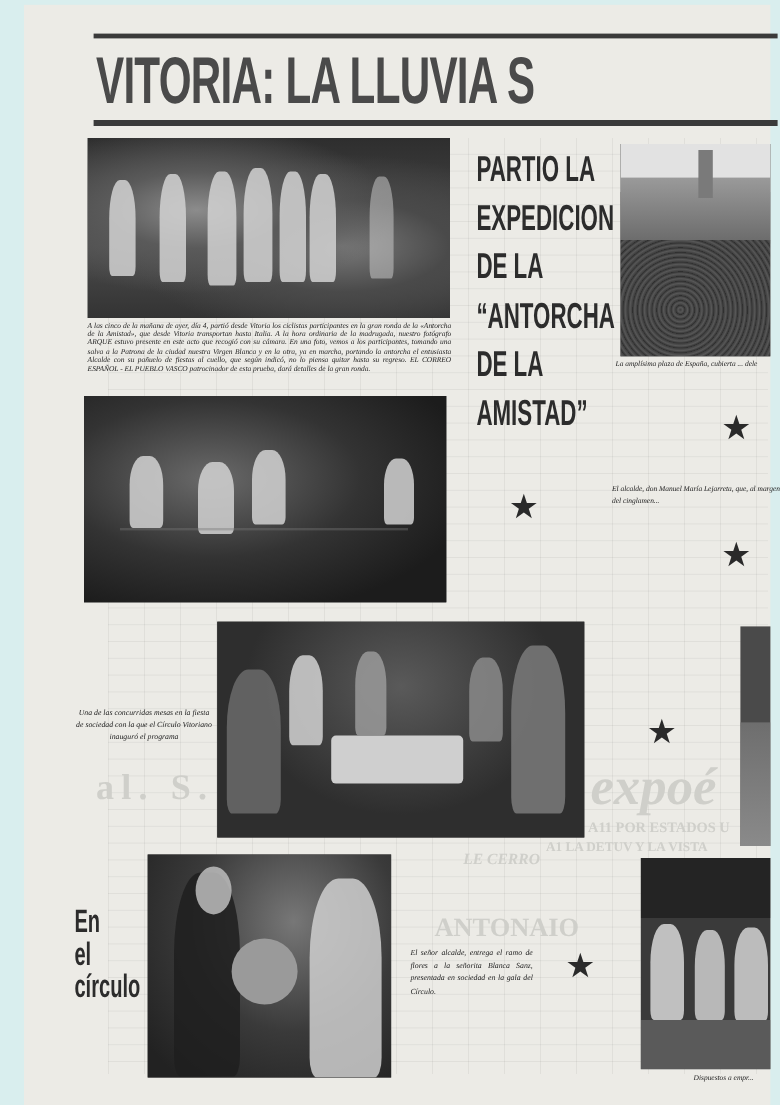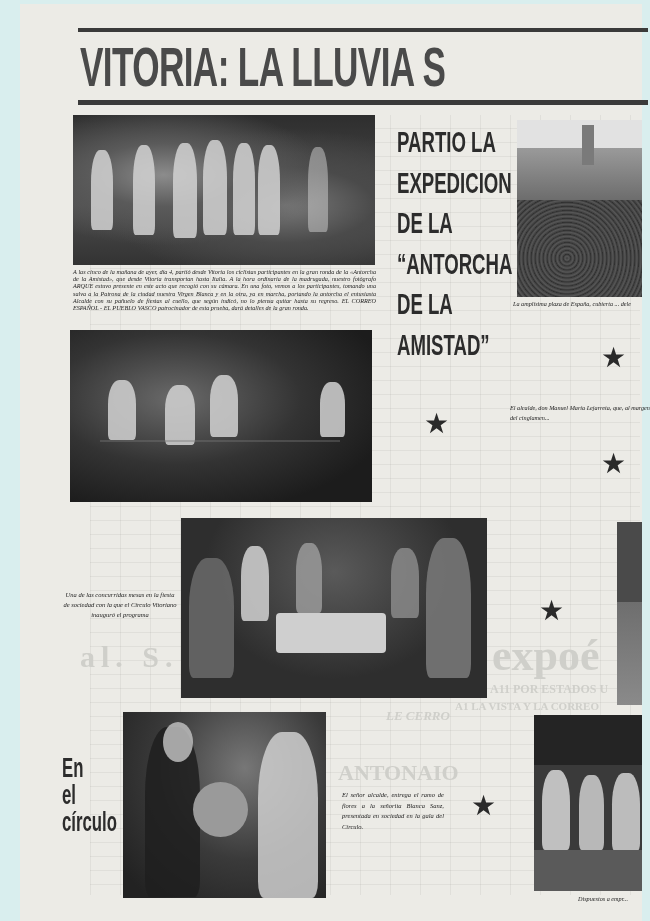--- a/index.html
+++ b/index.html
@@ -74,26 +74,26 @@
 </div>
 
 <div class="star" style="left:424px;top:410px;">★</div>
 <div class="star" style="left:601px;top:344px;">★</div>
 <div class="star" style="left:601px;top:450px;">★</div>
 <div class="star" style="left:539px;top:597px;">★</div>
 <div class="star" style="left:471px;top:792px;">★</div>
 
 <div class="caption" style="left:510px;top:403px;width:140px;line-height:10px;white-space:normal;overflow:hidden;height:22px;">El alcalde, don Manuel María Lejarreta, que, al margen del cinglamen...</div>
 
-<div class="ghost" style="left:492px;top:630px;font-size:44px;">expoé</div>
+<div class="ghost" style="left:492px;top:630px;font-size:44px;font-style:italic;">expoé</div>
 <div class="ghost" style="left:80px;top:640px;font-size:30px;letter-spacing:6px;">al. S. A.</div>
 <div class="ghost" style="left:386px;top:708px;font-size:13px;font-style:italic;">LE CERRO</div>
 <div class="ghost" style="left:490px;top:682px;font-size:12px;">A11 POR ESTADOS U</div>
-<div class="ghost" style="left:455px;top:700px;font-size:11px;">A1 LA VISTA Y LA CORREO</div>
-<div class="ghost" style="left:338px;top:760px;font-size:22px;">ANTONAIO</div>
+<div class="ghost" style="left:455px;top:700px;font-size:11px;">A1 LA DETUV Y LA VISTA</div>
+<div class="ghost" style="left:362px;top:760px;font-size:22px;">ANTONAIO</div>
 
 <div class="photo" style="left:181px;top:518px;width:306px;height:180px;background:#2c2c2c;">
   <div style="position:absolute;inset:0;background:radial-gradient(ellipse at 50% 30%,#5a5a5a 0,#2e2e2e 60%);"></div>
   <div style="position:absolute;left:95px;top:95px;width:110px;height:40px;background:#cfcfcf;border-radius:4px;"></div>
   <div class="fig" style="left:8px;top:40px;width:45px;height:120px;background:#6a6a6a;"></div>
   <div class="fig" style="left:60px;top:28px;width:28px;height:75px;"></div>
   <div class="fig" style="left:115px;top:25px;width:26px;height:70px;background:#9a9a9a;"></div>
   <div class="fig" style="left:210px;top:30px;width:28px;height:70px;background:#8a8a8a;"></div>
   <div class="fig" style="left:245px;top:20px;width:45px;height:140px;background:#7a7a7a;"></div>
 </div>

